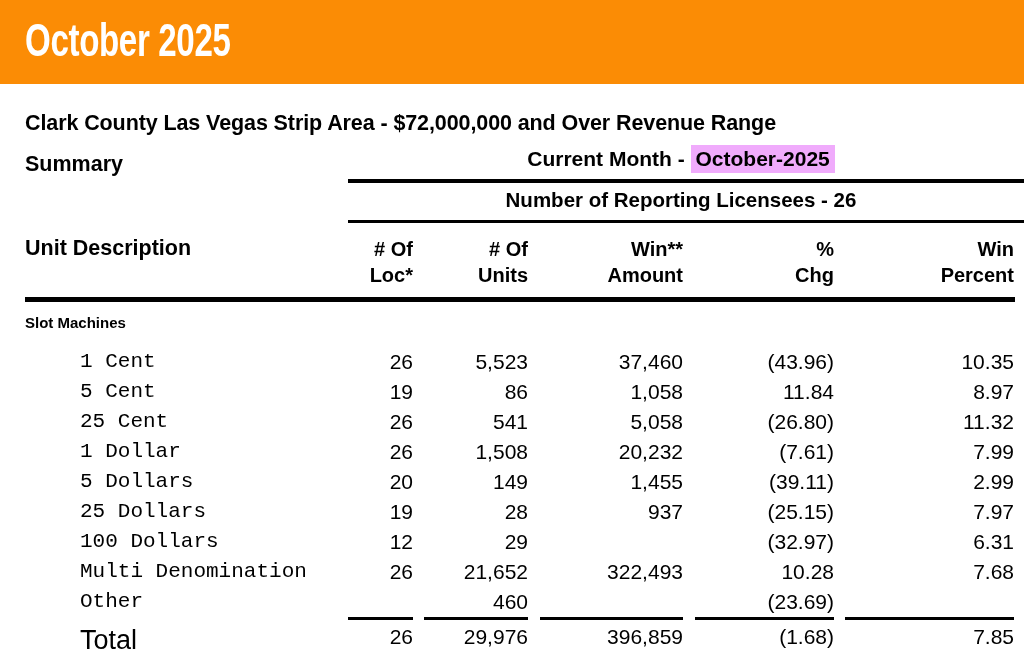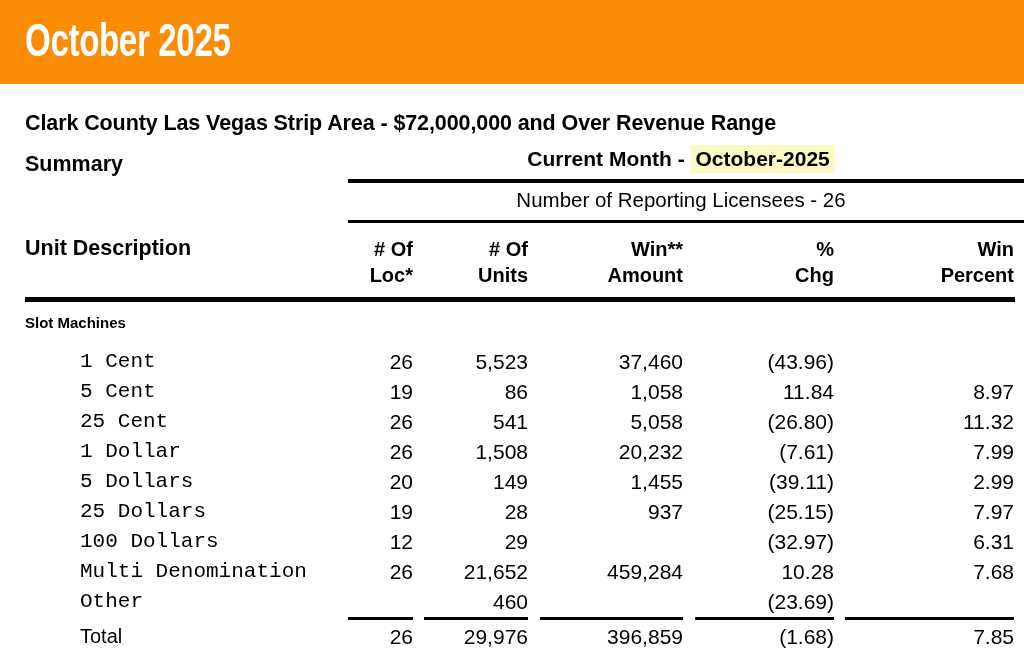--- a/index.html
+++ b/index.html
@@ -74,42 +74,42 @@
     position: absolute;
     left: 348px;
     top: 63px;
     width: 666px;
     text-align: center;
     font-size: 21px;
     font-weight: bold;
     white-space: nowrap;
   }
   .hl {
-    background: #fef9c3;
+    background: #f0abfc;
     padding: 2px 5px 3px 5px;
   }
 
   
   .rule-current {
     position: absolute;
     left: 348px;
     top: 95px;
     width: 676px;
     height: 4px;
     background: #000000;
   }
 
   .licensees {
     position: absolute;
     left: 348px;
     top: 104px;
     width: 666px;
     text-align: center;
     font-size: 20.5px;
-    font-weight: normal;
+    font-weight: bold;
     white-space: nowrap;
   }
 
   
   .rule-headtop {
     position: absolute;
     left: 348px;
     top: 136px;
     width: 676px;
     height: 3px;
@@ -159,21 +159,21 @@
     position: absolute;
     left: 80px;
     font-size: 21px;
     font-weight: normal;
     white-space: nowrap;
     font-family: Liberation Mono, monospace;
   }
   .row-total-label {
     position: absolute;
     left: 80px;
-    font-size: 20px;
+    font-size: 27px;
     font-weight: normal;
     white-space: nowrap;
   }
 
   .cell {
     position: absolute;
     font-size: 21px;
     font-weight: normal;
     text-align: right;
     white-space: nowrap;
@@ -239,20 +239,21 @@
 
   <div class="rule-headbot"></div>
 
   <div class="section-head">Slot Machines</div>
 
   <div class="row-label" style="top:266px;">1 Cent</div>
   <div class="cell" style="left:303px; top:266px; width:110px;">26</div>
   <div class="cell" style="left:418px; top:266px; width:110px;">5,523</div>
   <div class="cell" style="left:553px; top:266px; width:130px;">37,460</div>
   <div class="cell" style="left:714px; top:266px; width:120px;">(43.96)</div>
+  <div class="cell" style="left:874px; top:266px; width:140px;">10.35</div>
 
   <div class="row-label" style="top:296px;">5 Cent</div>
   <div class="cell" style="left:303px; top:296px; width:110px;">19</div>
   <div class="cell" style="left:418px; top:296px; width:110px;">86</div>
   <div class="cell" style="left:553px; top:296px; width:130px;">1,058</div>
   <div class="cell" style="left:714px; top:296px; width:120px;">11.84</div>
   <div class="cell" style="left:874px; top:296px; width:140px;">8.97</div>
 
   <div class="row-label" style="top:326px;">25 Cent</div>
   <div class="cell" style="left:303px; top:326px; width:110px;">26</div>
@@ -284,21 +285,21 @@
 
   <div class="row-label" style="top:446px;">100 Dollars</div>
   <div class="cell" style="left:303px; top:446px; width:110px;">12</div>
   <div class="cell" style="left:418px; top:446px; width:110px;">29</div>
   <div class="cell" style="left:714px; top:446px; width:120px;">(32.97)</div>
   <div class="cell" style="left:874px; top:446px; width:140px;">6.31</div>
 
   <div class="row-label" style="top:476px;">Multi Denomination</div>
   <div class="cell" style="left:303px; top:476px; width:110px;">26</div>
   <div class="cell" style="left:418px; top:476px; width:110px;">21,652</div>
-  <div class="cell" style="left:553px; top:476px; width:130px;">459,284</div>
+  <div class="cell" style="left:553px; top:476px; width:130px;">322,493</div>
   <div class="cell" style="left:714px; top:476px; width:120px;">10.28</div>
   <div class="cell" style="left:874px; top:476px; width:140px;">7.68</div>
 
   <div class="row-label" style="top:506px;">Other</div>
   <div class="cell" style="left:303px; top:506px; width:110px;"></div>
   <div class="cell" style="left:418px; top:506px; width:110px;">460</div>
   <div class="cell" style="left:714px; top:506px; width:120px;">(23.69)</div>
   <div class="cell" style="left:874px; top:506px; width:140px;"></div>
 
   <div class="sub-rule" style="left:348px; width:65px;"></div>

